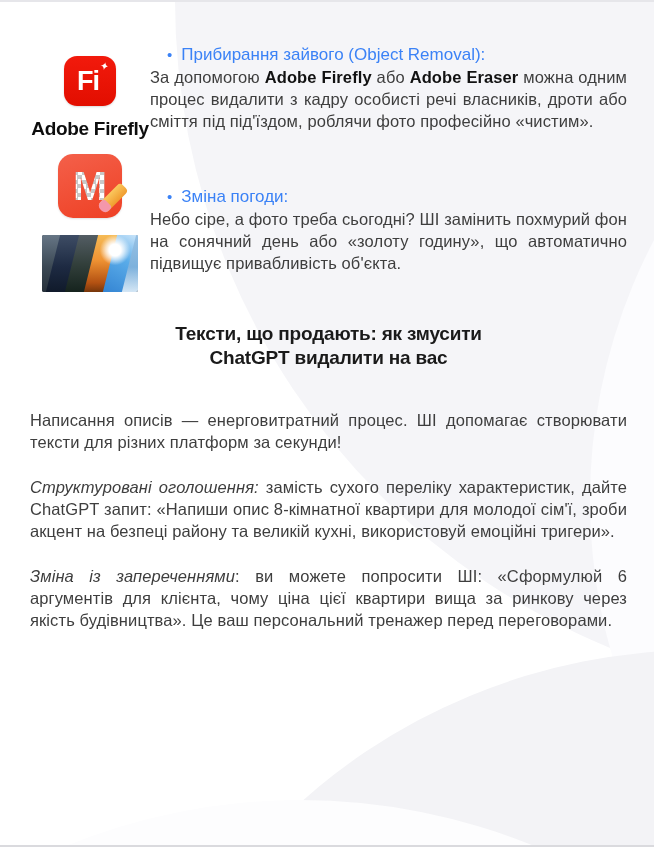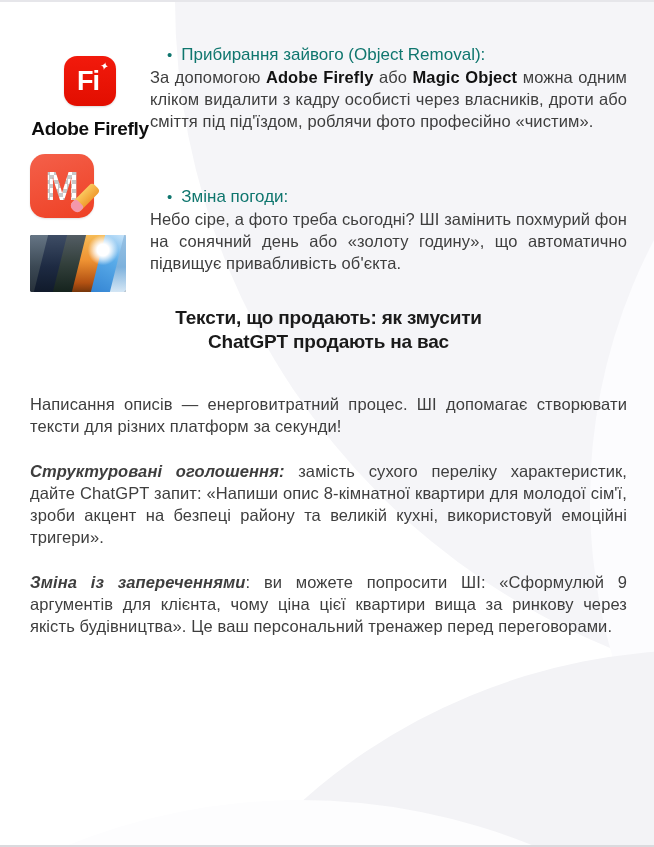--- a/index.html
+++ b/index.html
@@ -14,21 +14,21 @@
   .bg{position:absolute;border-radius:50%;z-index:0;}
   .bg1{width:1400px;height:1400px;left:175px;top:-700px;background:#f5f5f8;}
   .bg2{width:1120px;height:1120px;left:590px;top:-60px;background:#fcfcfe;}
   .bg3{width:1200px;height:1200px;left:100px;top:650px;background:#f3f3f6;}
   .bg4{width:1240px;height:1240px;left:-320px;top:800px;background:#fdfdfe;}
   .content{position:relative;z-index:2;padding:44px 27px 0 30px;box-sizing:border-box;}
 
   
   .tool-row{display:flex;align-items:flex-start;}
   .row2{margin-top:14px;}
-  .icon-col{width:120px;flex-shrink:0;display:flex;flex-direction:column;}
+  .icon-col{width:120px;flex-shrink:0;display:flex;flex-direction:column;align-items:center;}
   .text-col{flex:1;min-width:0;}
 
   .firefly-icon{
     position:relative;width:52px;height:50px;border-radius:13px;
     background:linear-gradient(180deg,#f21a0c,#e20e00);
     display:flex;align-items:center;justify-content:center;
     box-shadow:0 1px 2px rgba(0,0,0,.15);
   }
   .fi-text{color:#fff;font-weight:800;font-size:27px;letter-spacing:-1px;margin-left:-4px;}
   .fi-sparkle{position:absolute;top:4px;right:7px;color:#fff;font-size:11px;transform:rotate(12deg);}
@@ -64,30 +64,30 @@
   .s1{left:-8px;background:linear-gradient(180deg,#6e7e8e,#3b4854 55%,#222b34);}
   .s2{left:11px;background:linear-gradient(180deg,#44536b,#1d2a42 55%,#0d1625);}
   .s3{left:30px;background:linear-gradient(180deg,#5a636c,#33403c 50%,#0f1d17);}
   .s4{left:49px;background:linear-gradient(180deg,#f7c45e,#ef9333 45%,#b35112 78%,#4e2507);}
   .s5{left:68px;background:linear-gradient(205deg,#eef7ff,#5aace9 45%,#2e7ecf);}
   .s6{left:87px;width:22px;background:linear-gradient(180deg,#9dc4e5,#7db1dc 55%,#e9f3fb);}
   .sun{position:absolute;right:8px;top:0;width:30px;height:30px;
     background:radial-gradient(circle,#ffffff 0 28%,rgba(255,255,255,.65) 45%,rgba(255,255,255,0) 72%);}
 
   
-  .bullet-line{padding-left:17px;font-size:17px;line-height:22px;color:#0f766e;}
+  .bullet-line{padding-left:17px;font-size:17px;line-height:22px;color:#3b82f6;}
   .bullet{margin-right:9px;font-size:15px;}
   .body-text{
     margin:0;font-size:16.5px;line-height:22px;color:#3e3e3e;
     text-align:justify;letter-spacing:.1px;
   }
   .b{font-weight:700;color:#121212;}
-  .i{font-style:italic;font-weight:bold;}
+  .i{font-style:italic;}
   .heading{
-    margin:14px 0 0;text-align:center;font-size:19px;line-height:24px;
+    margin:30px 0 0;text-align:center;font-size:19px;line-height:24px;
     font-weight:700;color:#1a1a1a;letter-spacing:-.2px;
   }
   .para{margin-top:23px;}
   .para-first{margin-top:39px;}
 </style>
 </head>
 <body>
 
 <div class="page">
   <div class="bg bg1"></div>
@@ -106,21 +106,21 @@
               <span class="fi-text">Fi</span>
               <span class="fi-sparkle">✦</span>
             </div>
             <div class="firefly-caption">Adobe Firefly</div>
           </div>
         </div>
         <div class="text-col">
           <div class="bullet-line">
             <span class="bullet">•</span><span>Прибирання зайвого (Object Removal):</span>
           </div>
-          <p class="body-text"><span>За допомогою </span><span class="b">Adobe Firefly</span><span> або </span><span class="b">Magic Object</span><span> можна одним кліком видалити з кадру особисті через власників, дроти або сміття під під'їздом, роблячи фото професійно «чистим».</span></p>
+          <p class="body-text"><span>За допомогою </span><span class="b">Adobe Firefly</span><span> або </span><span class="b">Adobe Eraser</span><span> можна одним процес видалити з кадру особисті речі власників, дроти або сміття під під'їздом, роблячи фото професійно «чистим».</span></p>
         </div>
       </div>
 
       <div class="tool-row row2">
         <div class="icon-col">
           <div class="magic-icon">
             <span class="m-letter">M</span>
             <span class="pencil">
                 <span class="pencil-tip"></span>
               </span>
@@ -140,24 +140,24 @@
             <span class="bullet">•</span><span>Зміна погоди:</span>
           </div>
           <p class="body-text"><span>Небо сіре, а фото треба сьогодні? ШІ замінить похмурий фон на сонячний день або «золоту годину», що автоматично підвищує привабливість об'єкта.</span></p>
         </div>
       </div>
 
     </section>
 
     <h2 class="heading">
       <span>Тексти, що продають: як змусити</span><br>
-      <span>ChatGPT продають на вас</span>
+      <span>ChatGPT видалити на вас</span>
     </h2>
 
     <p class="body-text para para-first"><span>Написання описів — енерговитратний процес. ШІ допомагає створювати тексти для різних платформ за секунди!</span></p>
 
     <p class="body-text para"><span class="i">Структуровані оголошення:</span><span> замість сухого переліку характеристик, дайте ChatGPT запит: «Напиши опис 8-кімнатної квартири для молодої сім'ї, зроби акцент на безпеці району та великій кухні, використовуй емоційні тригери».</span></p>
 
 
-    <p class="body-text para"><span class="i">Зміна із запереченнями</span><span>: ви можете попросити ШІ: «Сформулюй 9 аргументів для клієнта, чому ціна цієї квартири вища за ринкову через якість будівництва». Це ваш персональний тренажер перед переговорами.</span></p>
+    <p class="body-text para"><span class="i">Зміна із запереченнями</span><span>: ви можете попросити ШІ: «Сформулюй 6 аргументів для клієнта, чому ціна цієї квартири вища за ринкову через якість будівництва». Це ваш персональний тренажер перед переговорами.</span></p>
 
   </div>
 </div>
 
 </body></html>

